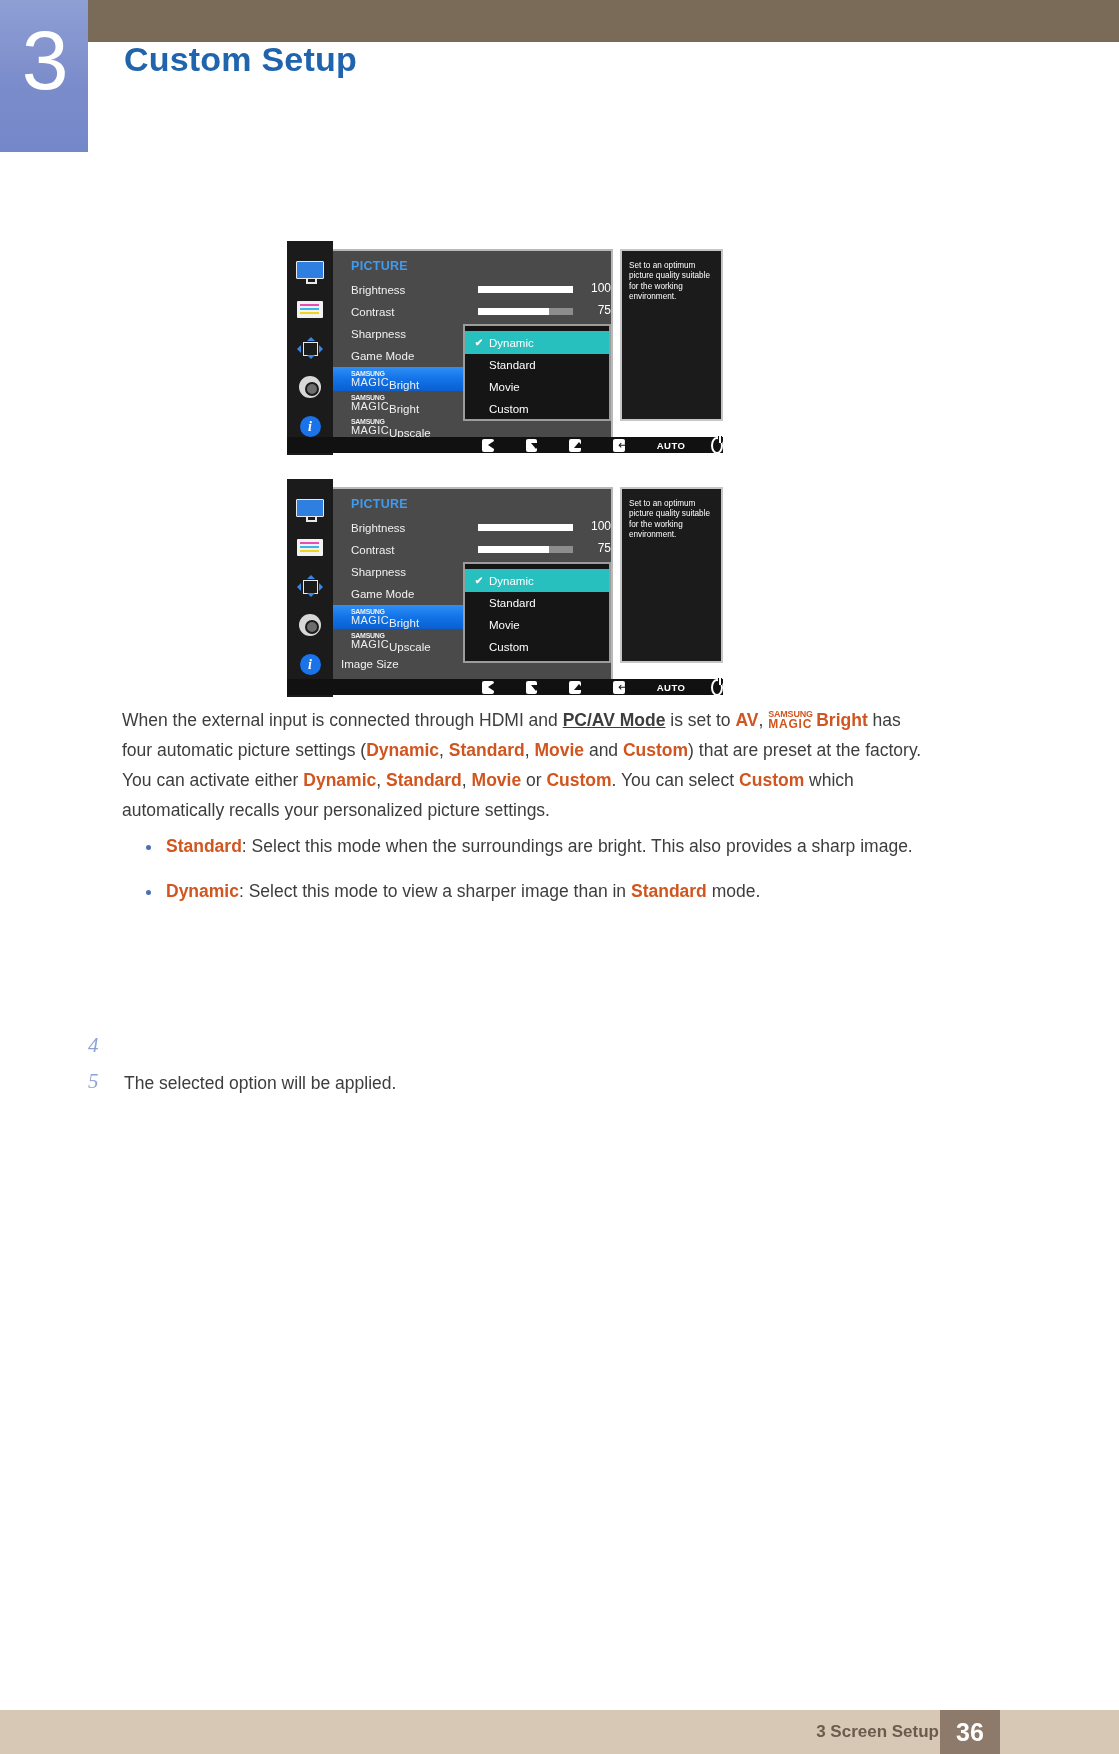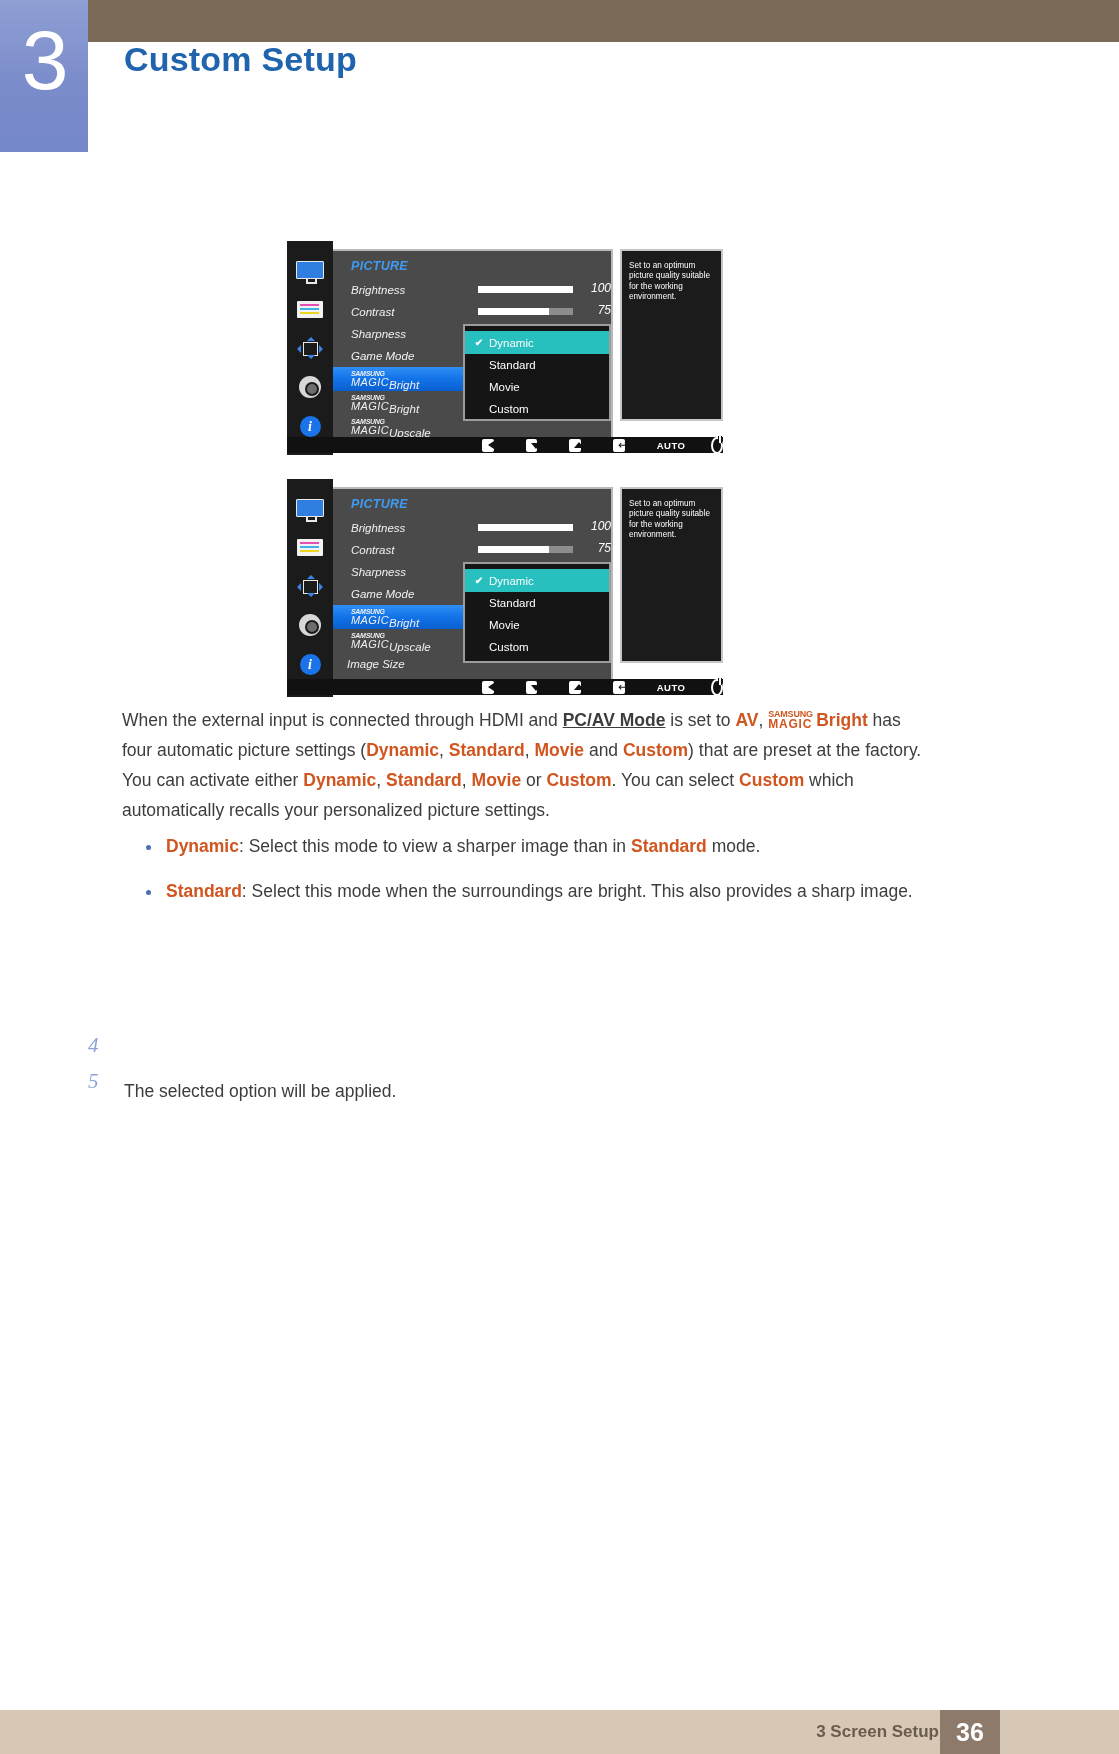--- a/index.html
+++ b/index.html
@@ -140,21 +140,20 @@
     font-family: "Liberation Serif", serif;
   }
 
   .osd-main {
     background: #4a4a4a;
     border-top: 2px solid #b9b9b9;
     border-right: 2px solid #b9b9b9;
     border-bottom: 2px solid #b9b9b9;
     position: relative;
     box-sizing: border-box;
-    font-style: italic;
   }
   .osd-cat {
     color: #3f9bf2;
     font-weight: bold;
     letter-spacing: 0.3px;
   }
   .osd-rows { position: relative; }
   .osd-row {
     position: relative;
     display: flex;
@@ -570,21 +569,21 @@
           </span>
         </div>
         <div class="osd-row" style="height:24px; padding-left:18px; font-size:11.5px;">
           <span class="magic-wrap">
             <span class="magic-stack">
               <span class="magic-sam" style="font-size:7px;">SAMSUNG</span>
               <span class="magic-mag" style="font-size:11px;">MAGIC</span>
             </span><span class="osd-label" style="position:relative; top:3px;">Upscale</span>
           </span>
         </div>
-        <div class="osd-row" style="height:22px; padding-left:14px; font-size:11.5px;">
+        <div class="osd-row" style="height:22px; padding-left:8px; font-size:11.5px;">
           <span class="osd-label">Image Size</span>
         </div>
       </div>
 
       <div class="osd-slider" style="left:145px; top:35px; width:95px;">
         <div class="fill" style="width:100%;"></div>
       </div>
       <div class="osd-val" style="left:250px; top:30px; width:28px; font-size:12px;">100</div>
 
       <div class="osd-slider" style="left:145px; top:57px; width:95px;">
@@ -631,31 +630,31 @@
     <div class="nav-power"></div>
   </div>
 </div>
 
 <div class="para" style="left:122px; top:705px; width:800px;">
   <span>When the external input is connected through HDMI and </span><a class="lnk" href="#">PC/AV Mode</a><span> is set to </span><span class="or">AV</span><span>, </span><span class="magic-inline"><span class="s1">SAMSUNG</span><span class="s2">MAGIC</span></span><span class="or">Bright</span><span> has four automatic picture settings (</span><span class="or">Dynamic</span><span>, </span><span class="or">Standard</span><span>, </span><span class="or">Movie</span><span> and </span><span class="or">Custom</span><span>) that are preset at the factory. You can activate either </span><span class="or">Dynamic</span><span>, </span><span class="or">Standard</span><span>, </span><span class="or">Movie</span><span> or </span><span class="or">Custom</span><span>. You can select </span><span class="or">Custom</span><span> which automatically recalls your personalized picture settings.</span>
 </div>
 
 <div class="bullet-list" style="left:122px; top:831px; width:800px;">
   <div class="bl-item">
+    <span class="or">Standard</span><span>: Select this mode when the surroundings are bright. This also provides a sharp image.</span>
+  </div>
+  <div class="bl-item">
     <span class="or">Dynamic</span><span>: Select this mode to view a sharper image than in </span><span class="or">Standard</span><span> mode.</span>
-  </div>
-  <div class="bl-item">
-    <span class="or">Standard</span><span>: Select this mode when the surroundings are bright. This also provides a sharp image.</span>
   </div>
 </div>
 
 <div class="step" style="left:88px; top:1028px; width:900px; height:32px;">
   <span class="step-num" style="top:2px;">4</span>
 </div>
 
 <div class="step" style="left:88px; top:1064px; width:900px; height:32px;">
   <span class="step-num" style="top:2px;">5</span>
-  <span class="step-txt" style="top:12px;">The selected option will be applied.</span>
+  <span class="step-txt" style="top:4px;">The selected option will be applied.</span>
 </div>
 
 <div class="ftr-band"></div>
 <div class="ftr-label">3 Screen Setup</div>
 <div class="ftr-pagebox">36</div>
 
 </body></html>

